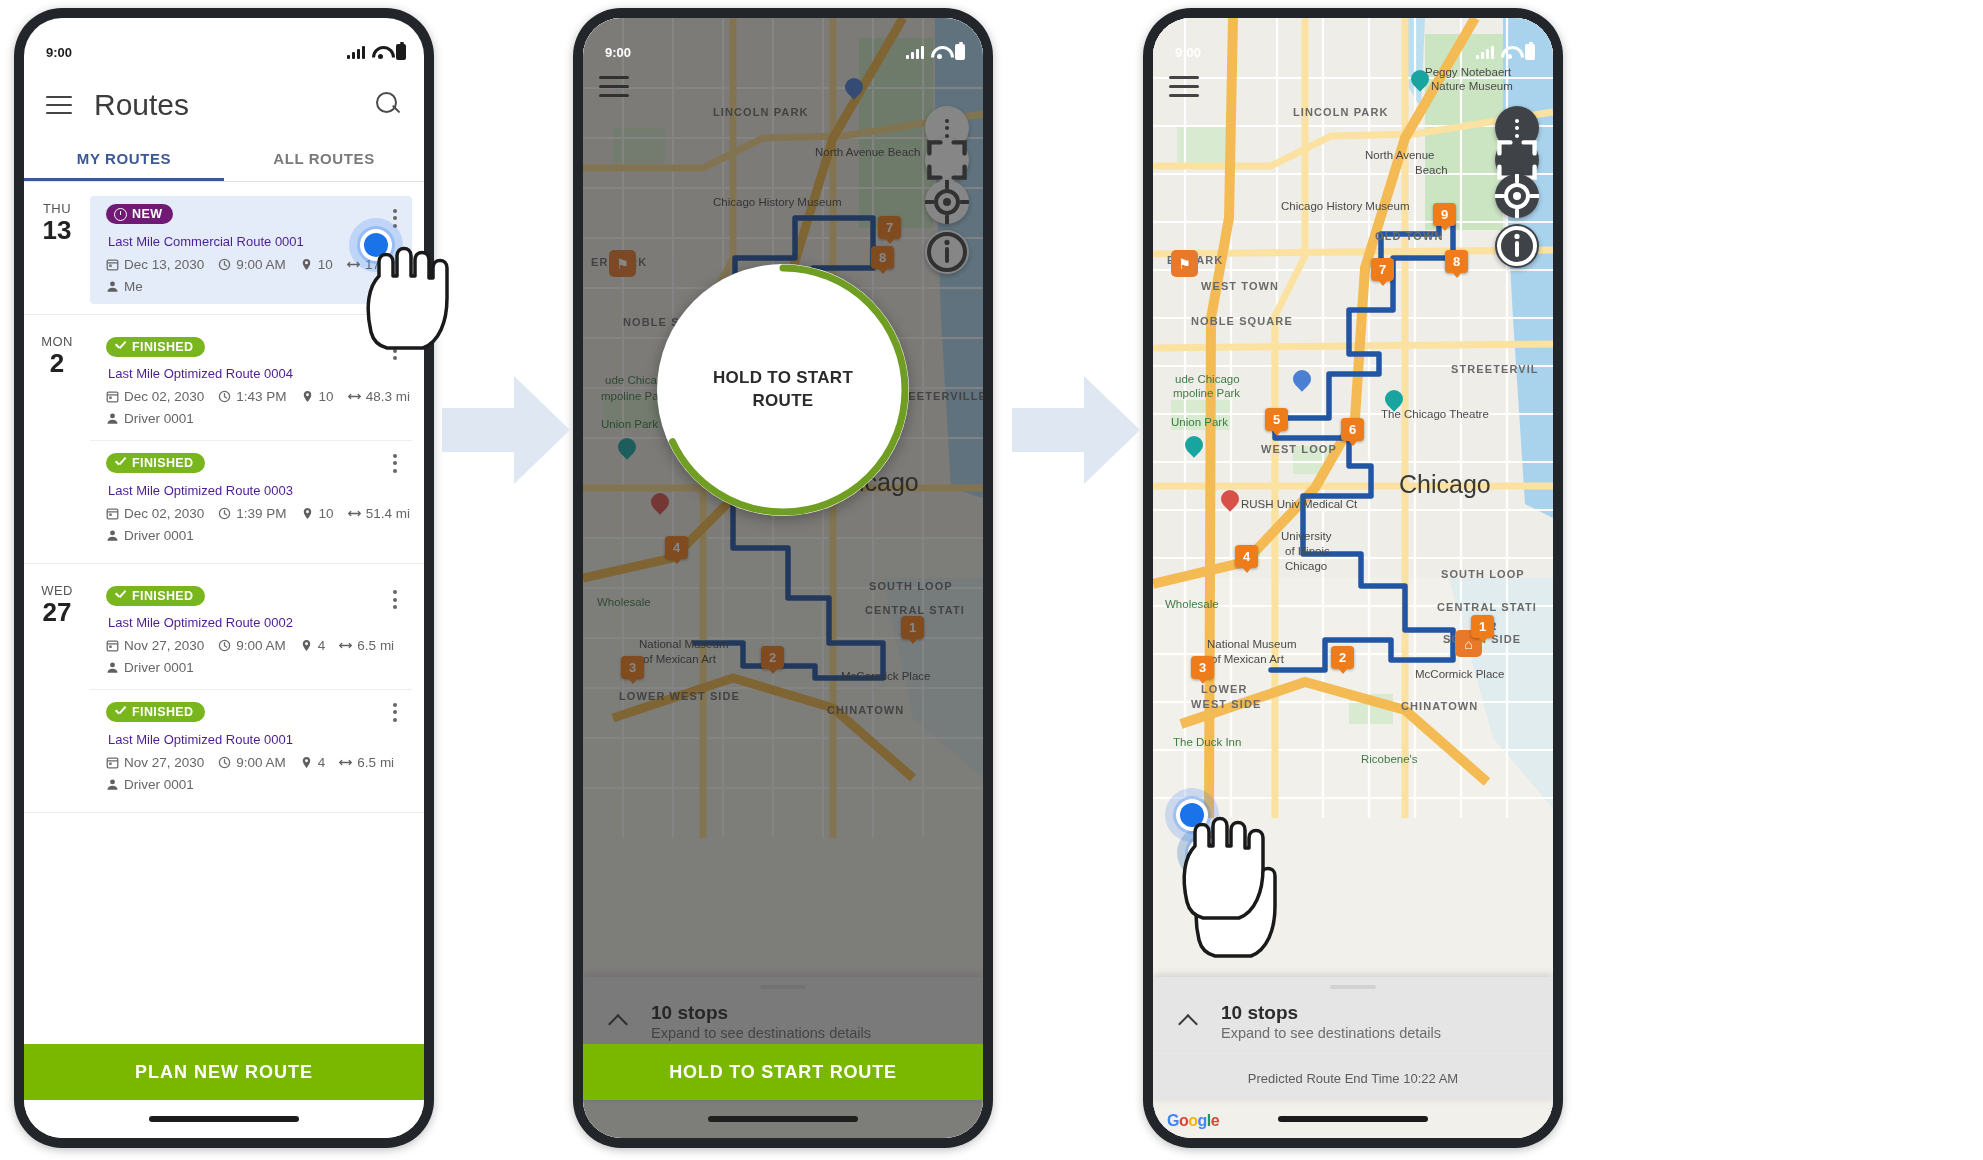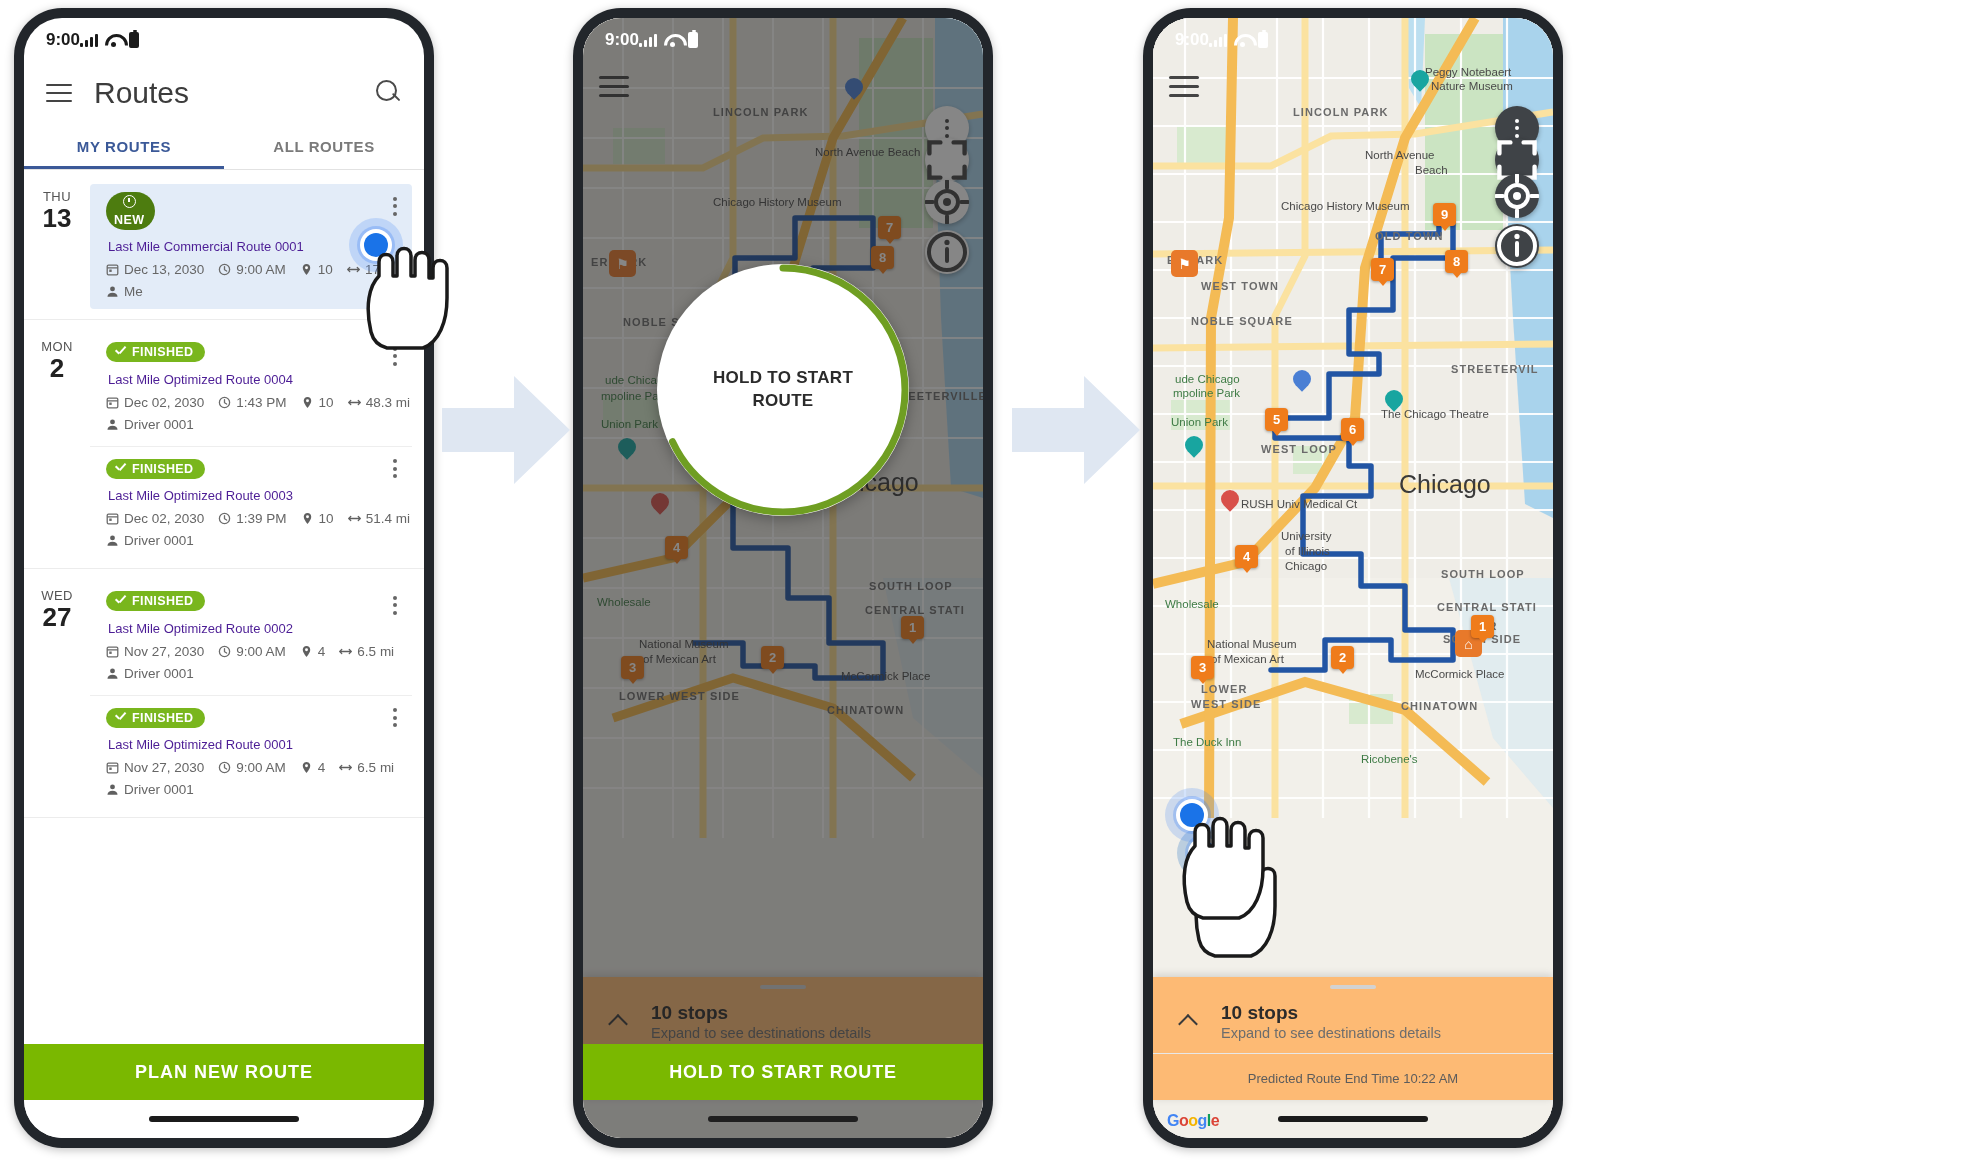--- a/index.html
+++ b/index.html
@@ -33,23 +33,23 @@
 
   .home-indicator {
     position: absolute; left: 50%; transform: translateX(-50%);
     bottom: 16px; width: 150px; height: 6px; border-radius: 4px;
     background: #1b1b1b;
   }
 
   
   .statusbar {
     height: 44px; display: flex; align-items: center;
-    padding: 0 18px 0 22px;
-    font-size: 17px; font-weight: bold; color: #1b1b1b;
-    position: relative; z-index: 30;
+    justify-content: space-between; padding: 0 18px 0 22px;
+    font-size: 13px; font-weight: bold; color: #1b1b1b;
+    position: relative; z-index: 30; margin-top: 12px;
   }
   .statusbar.light { color: #ffffff; }
   .sb-right { display: flex; align-items: center; gap: 7px; }
   .sig { display: inline-flex; align-items: flex-end; gap: 2px; height: 14px; }
   .sig i { display:block; width: 3px; background: currentColor; border-radius: 1px; }
   .sig i:nth-child(1){height:4px}.sig i:nth-child(2){height:7px}
   .sig i:nth-child(3){height:10px}.sig i:nth-child(4){height:13px}
   .wifi { width: 17px; height: 13px; position: relative; }
   .wifi::before{
     content:""; position:absolute; left:0; top:0; width:17px; height:17px;
@@ -88,21 +88,21 @@
   .daycol { width: 66px; flex: none; text-align: center; padding-top: 6px; }
   .dayname { font-size: 13px; color: #555; letter-spacing: .4px; line-height: 1.1; }
   .daynum { font-size: 26px; font-weight: bold; color: #222; line-height: 1.15; }
   .cards { flex: 1; padding-right: 12px; }
   .card { position: relative; padding: 8px 0 10px 16px; }
   .card.sel { background: #e3ecf8; border-radius: 4px; padding-left: 16px; }
   .card + .card { border-top: 1px solid #eeeeee; margin-top: 4px; padding-top: 12px; }
   .badge { display:inline-flex; align-items:center; gap: 5px; border-radius: 20px;
            padding: 3px 11px 3px 8px; font-size: 12.5px; font-weight: bold; color:#fff;
            letter-spacing:.4px; }
-  .badge.new { background: #4d7c0f; flex-direction: column; }
+  .badge.new { background: #701a75; }
   .badge.fin { background: #79b61d; }
   .b-ico { width: 13px; height: 13px; display:inline-block; position: relative; }
   .b-ico.clock { border: 1.6px solid #fff; border-radius: 50%; }
   .b-ico.clock::after{content:"";position:absolute;left:4.5px;top:2px;width:1.4px;height:4px;background:#fff;}
   .b-ico.check::before{content:"";position:absolute;left:1px;top:5px;width:5px;height:1.8px;background:#fff;transform:rotate(45deg);}
   .b-ico.check::after{content:"";position:absolute;left:3.5px;top:3.5px;width:9px;height:1.8px;background:#fff;transform:rotate(-48deg);}
   .rtitle { font-size: 13px; color: #4c1d95; margin: 9px 2px 8px; }
   .meta { display:flex; flex-wrap: wrap; align-items:center; gap: 4px 14px;
           font-size: 13.5px; color: #666; }
   .meta .mi { display:flex; align-items:center; gap: 5px; }
@@ -156,21 +156,21 @@
   .map-hamb span{height:2.6px;background:#444;border-radius:2px;}
 
   
   .gwm { position:absolute; left:14px; bottom:8px; font-size:16px; font-weight:bold; z-index:7;
          letter-spacing:-.5px;}
   .gwm b:nth-child(1){color:#4285F4}.gwm b:nth-child(2){color:#DB4437}
   .gwm b:nth-child(3){color:#F4B400}.gwm b:nth-child(4){color:#4285F4}
   .gwm b:nth-child(5){color:#0F9D58}.gwm b:nth-child(6){color:#DB4437}
 
   
-  .sheet { position:absolute; left:0; right:0; bottom:0; background:#fdba74; z-index: 10;
+  .sheet { position:absolute; left:0; right:0; bottom:0; background:#e5e5e5; z-index: 10;
            box-shadow: 0 -2px 8px rgba(0,0,0,.14); }
   .sheet-grip { width: 46px; height: 4px; border-radius: 3px; background:#d2d2d2; margin: 8px auto 2px; }
   .sheet-main { display:flex; align-items:center; padding: 10px 18px 12px 18px; gap: 16px; }
   .chev-btn { width:34px;height:34px;flex:none;display:flex;align-items:center;justify-content:center;cursor:pointer;}
   .chev { width:14px;height:14px;border-left:2.6px solid #3a3a3a;border-top:2.6px solid #3a3a3a;transform:rotate(45deg);margin-top:5px;}
   .stops-title{font-size:19px;font-weight:bold;color:#2b2b2b;line-height:1.25;}
   .stops-sub{font-size:14.5px;color:#6d6d6d;}
   .predicted{border-top:1px solid #e8e8e8;text-align:center;font-size:13px;color:#5c5c5c;padding:17px 0 14px;}
 
   .green-bar { position:absolute;left:0;right:0;bottom:38px;height:56px;background:#7ab800;

